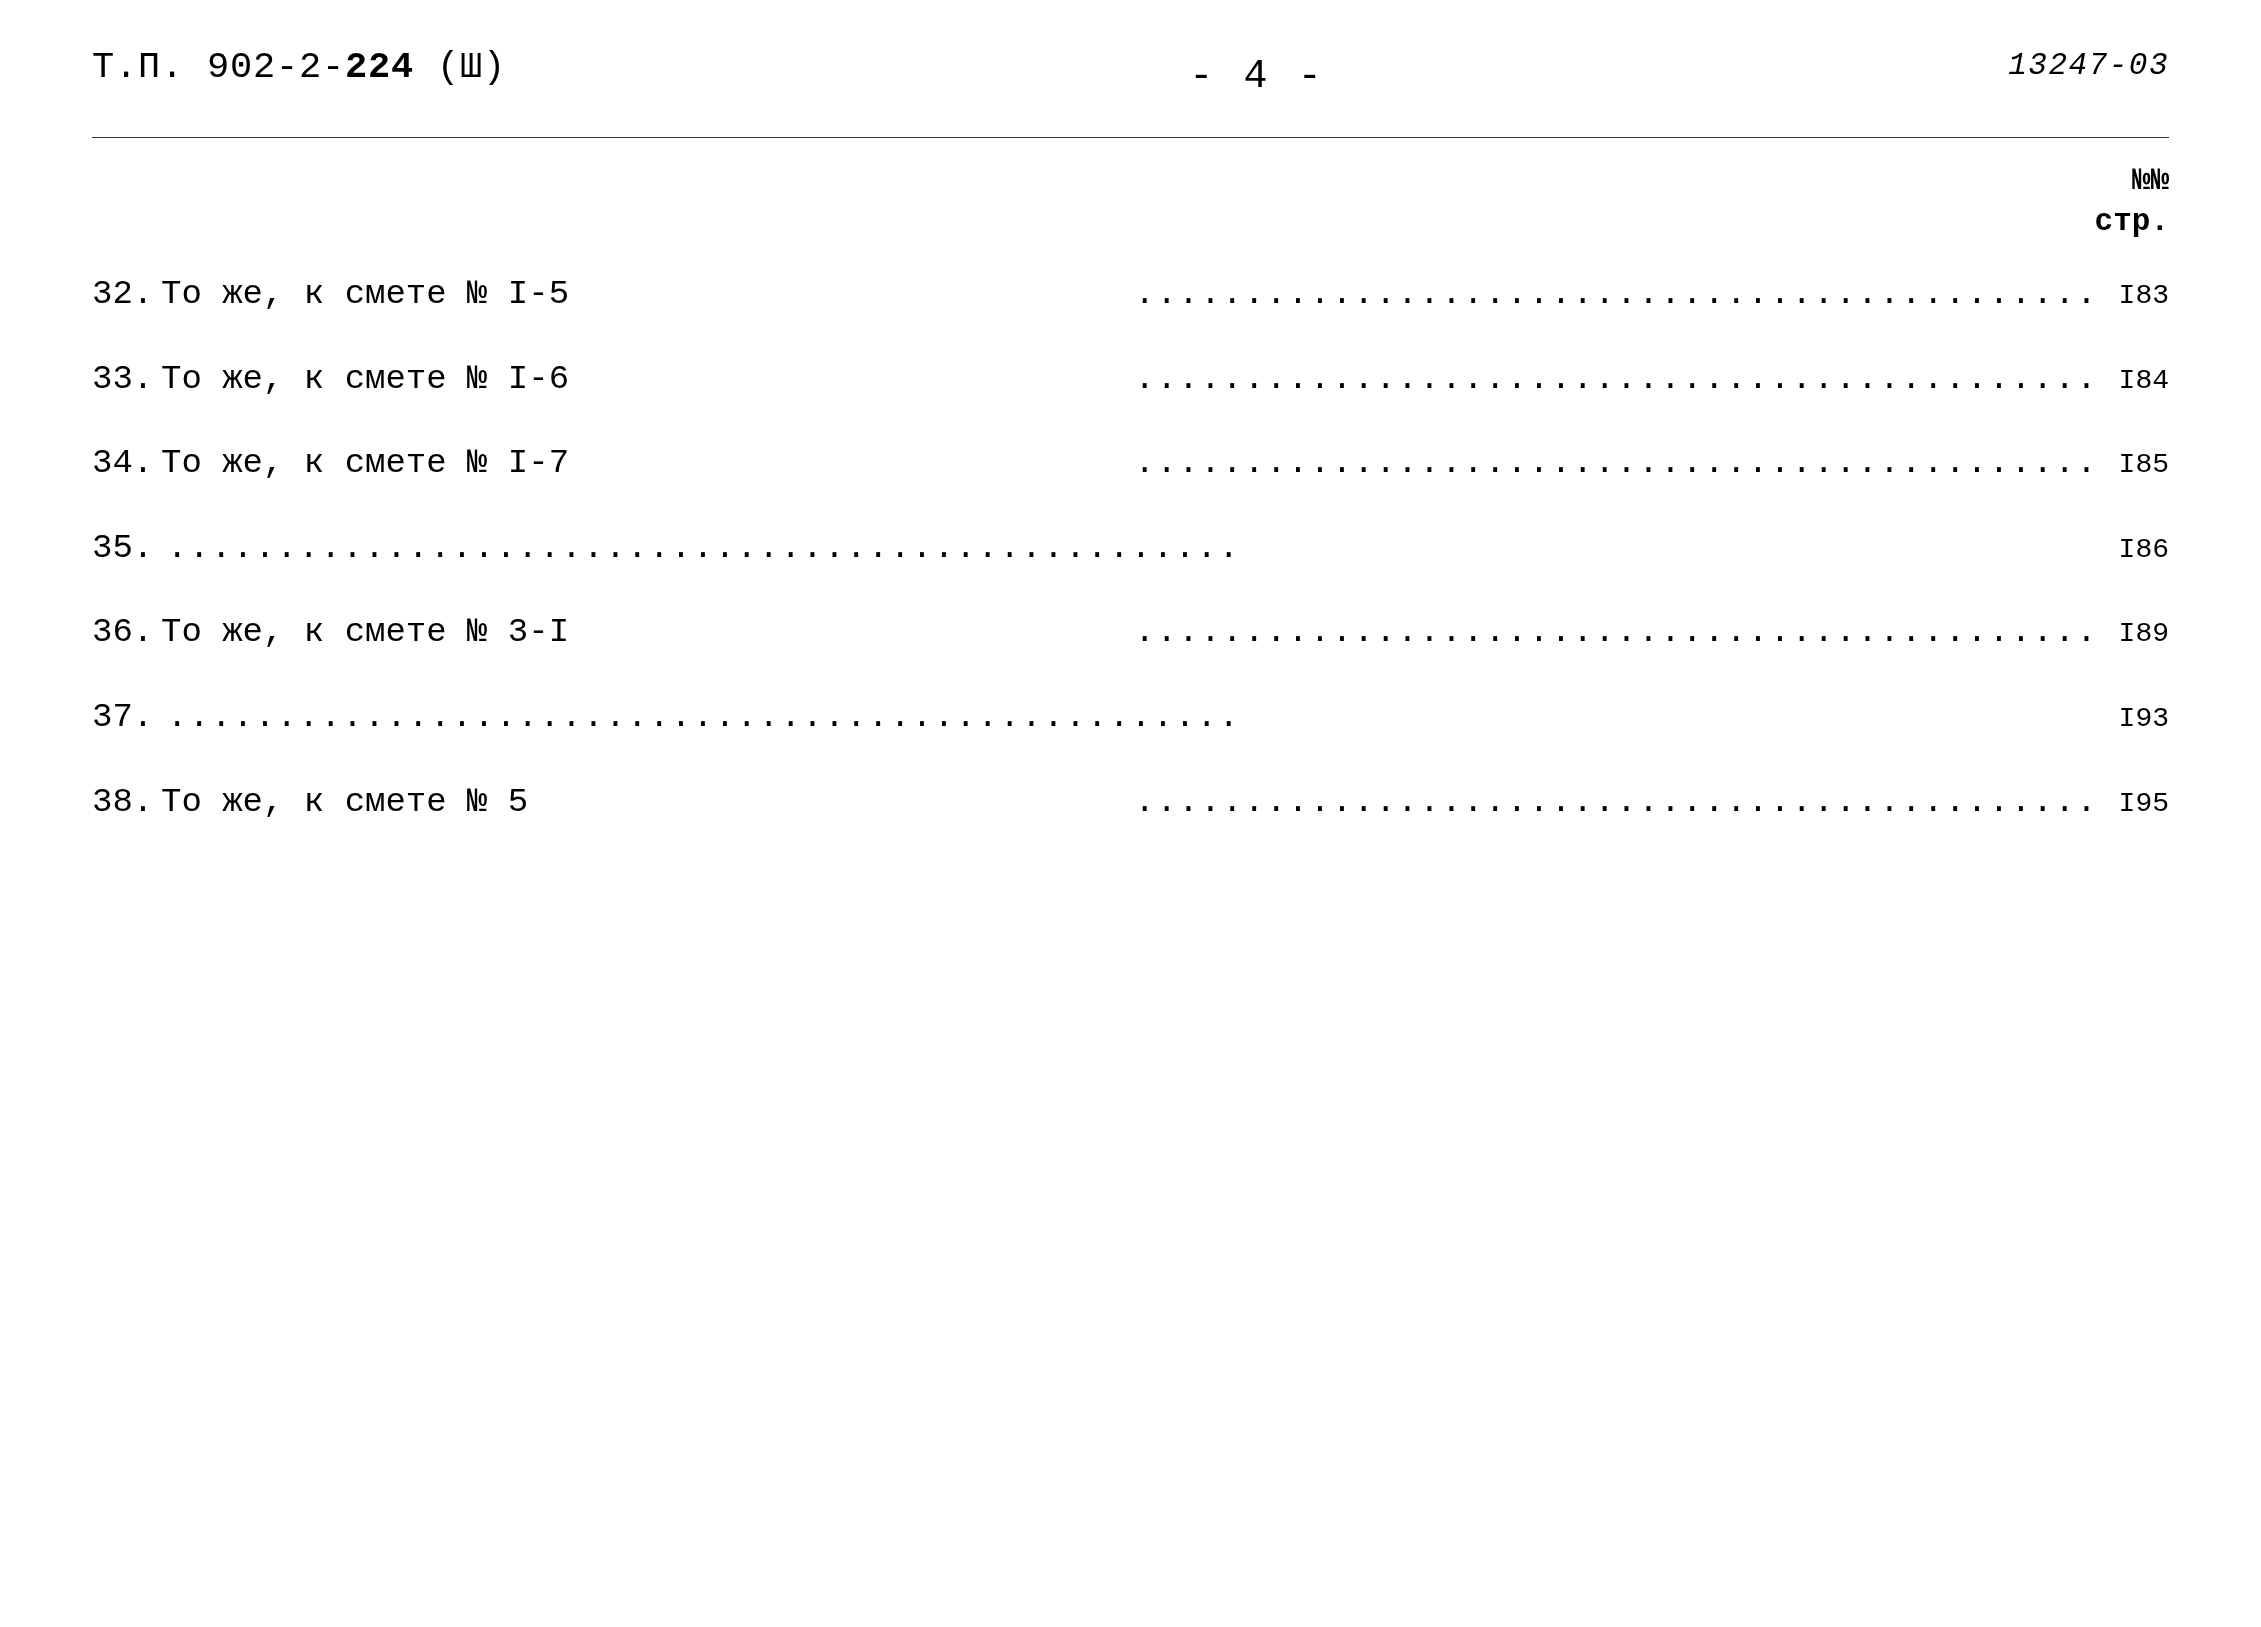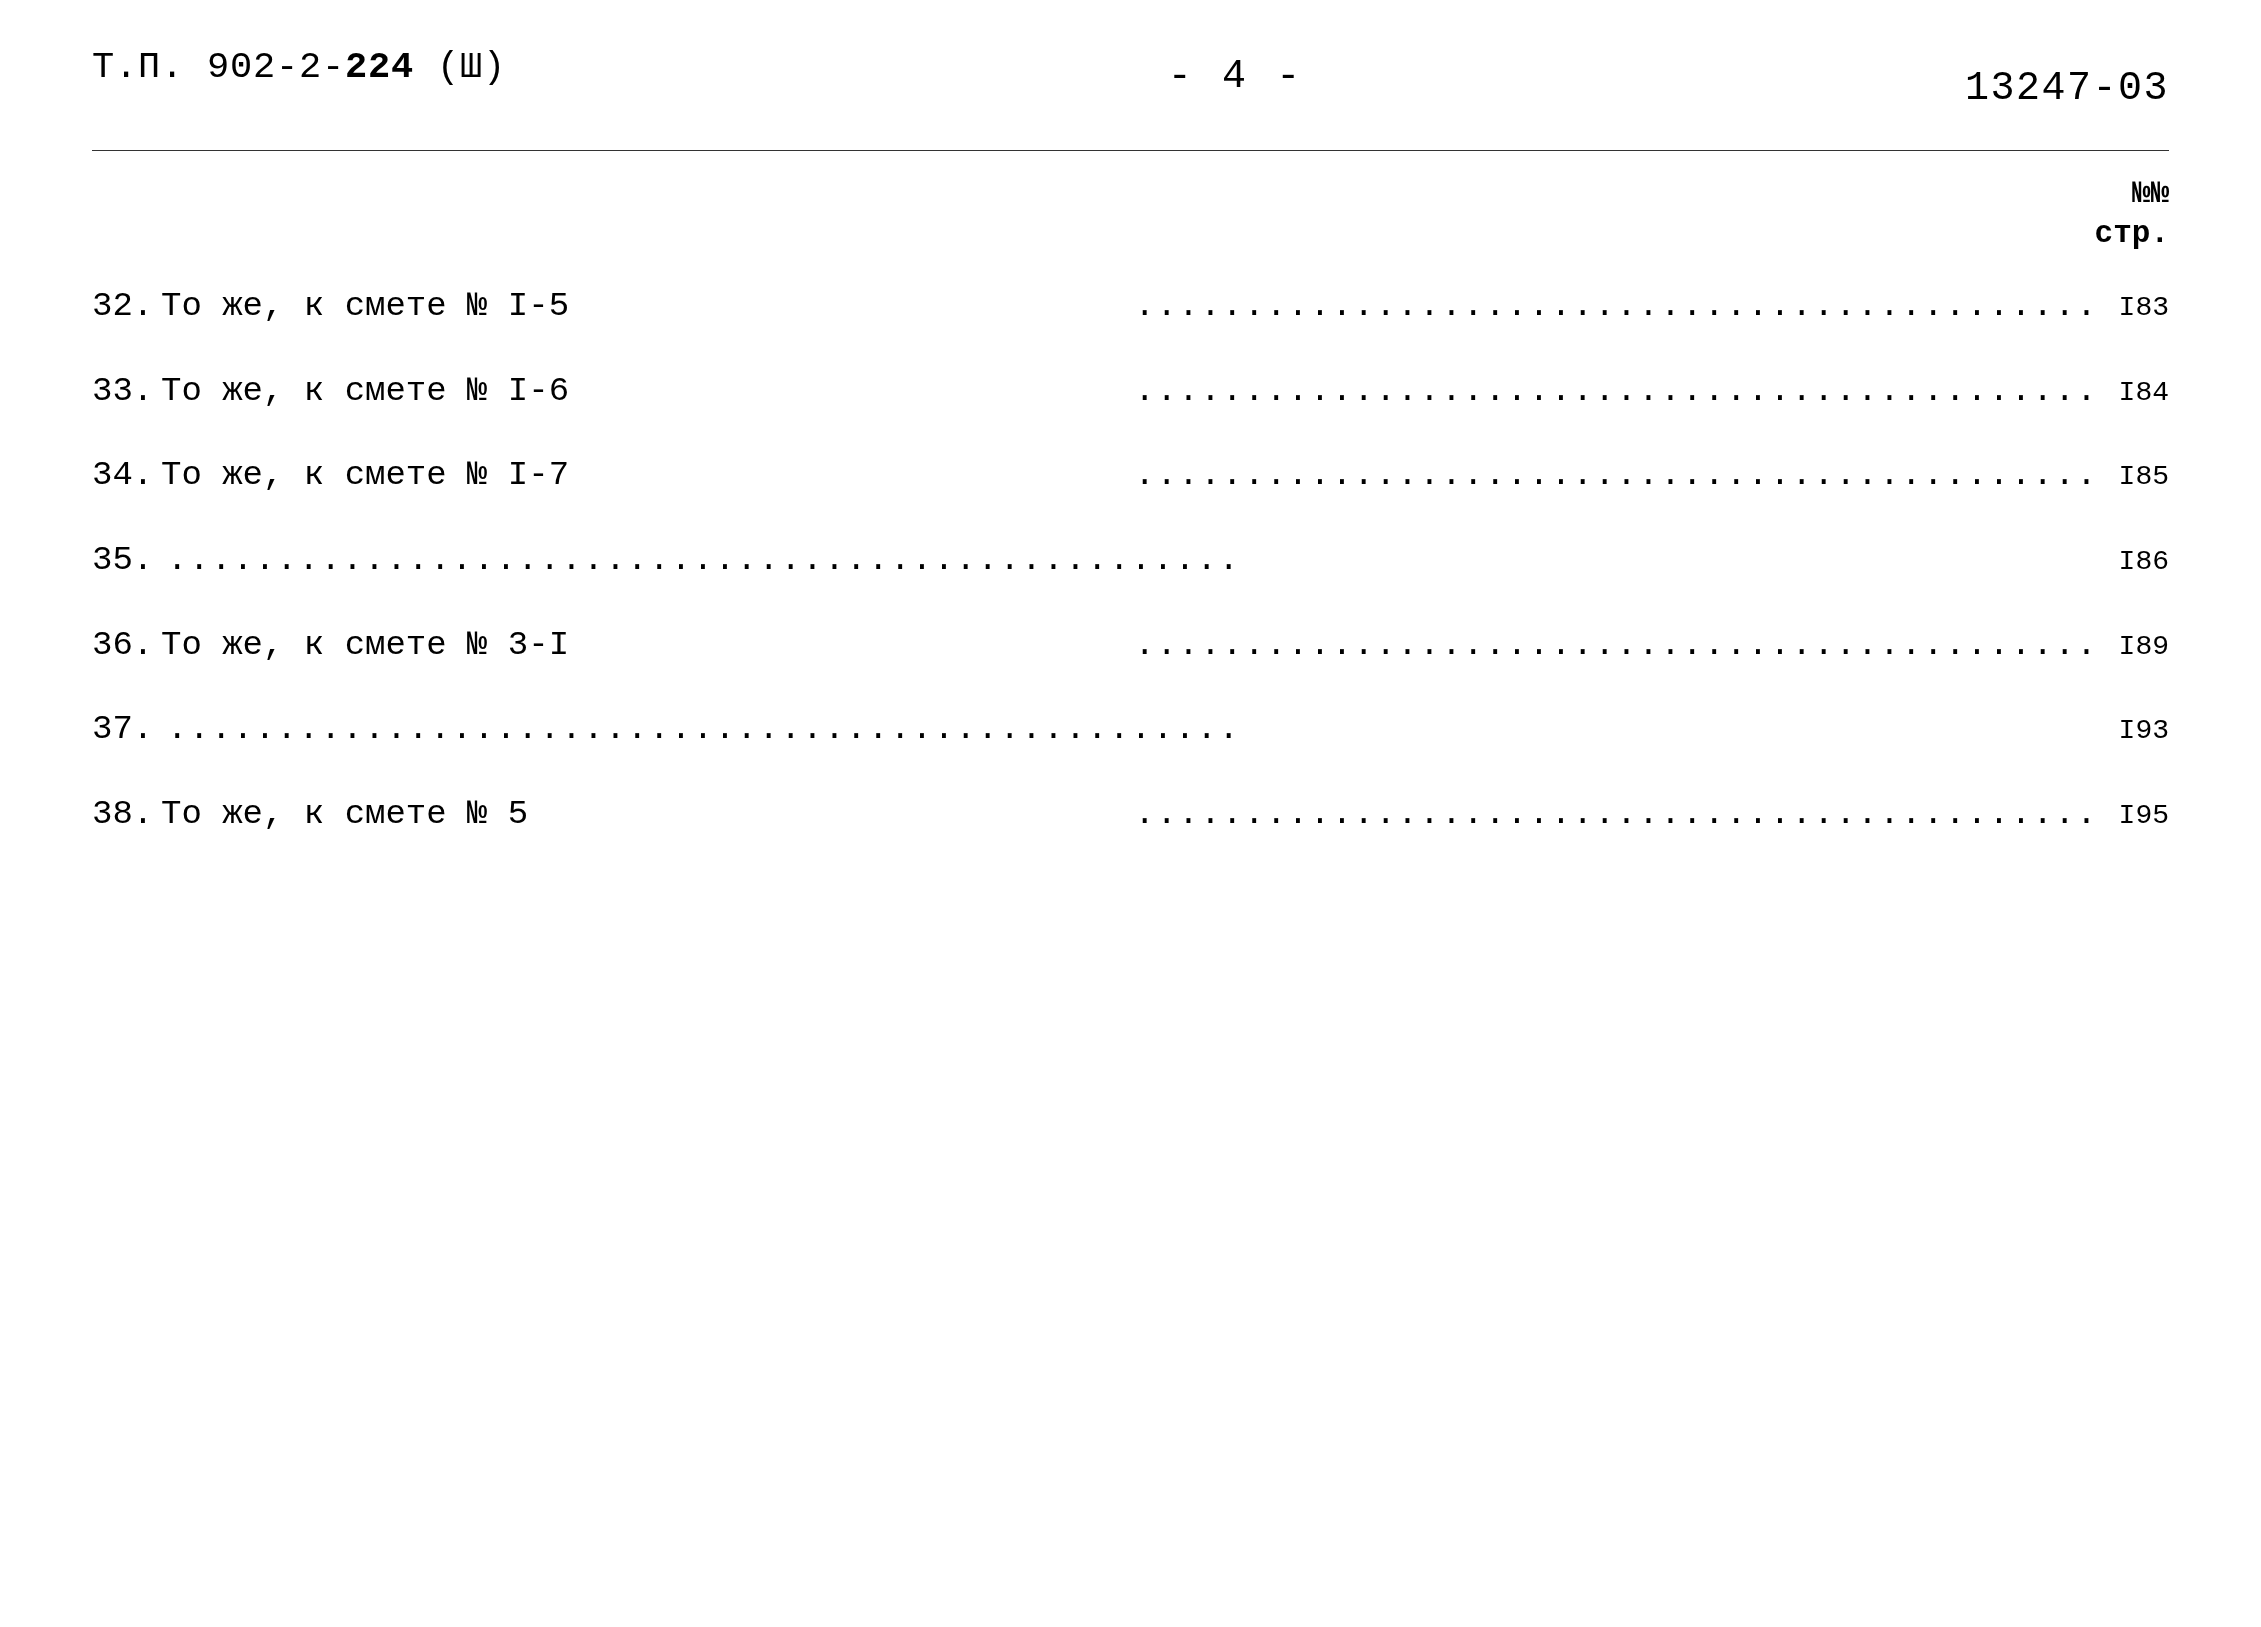--- a/index.html
+++ b/index.html
@@ -44,24 +44,25 @@
     }
 
     .header-center {
       font-size: 40px;
       font-weight: normal;
       letter-spacing: 3.1px;
       margin-top: 7.7px;
     }
 
     .header-right {
-      font-size: 40px;
+      font-size: 31px;
+      font-style: italic;
       font-weight: normal;
       letter-spacing: 1.5px;
-      margin-top: 20px;
+      margin-top: 2px;
     }
 
     .column-header {
       text-align: right;
       padding-right: 0px;
       margin-bottom: 23px;
       margin-top: 15.3px;
     }
 
     .column-header-text {

